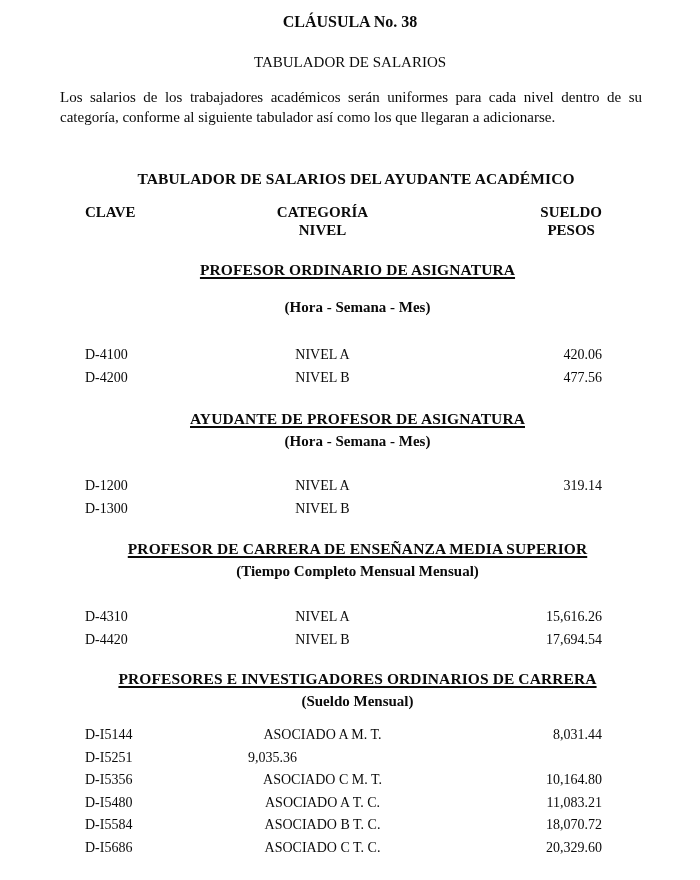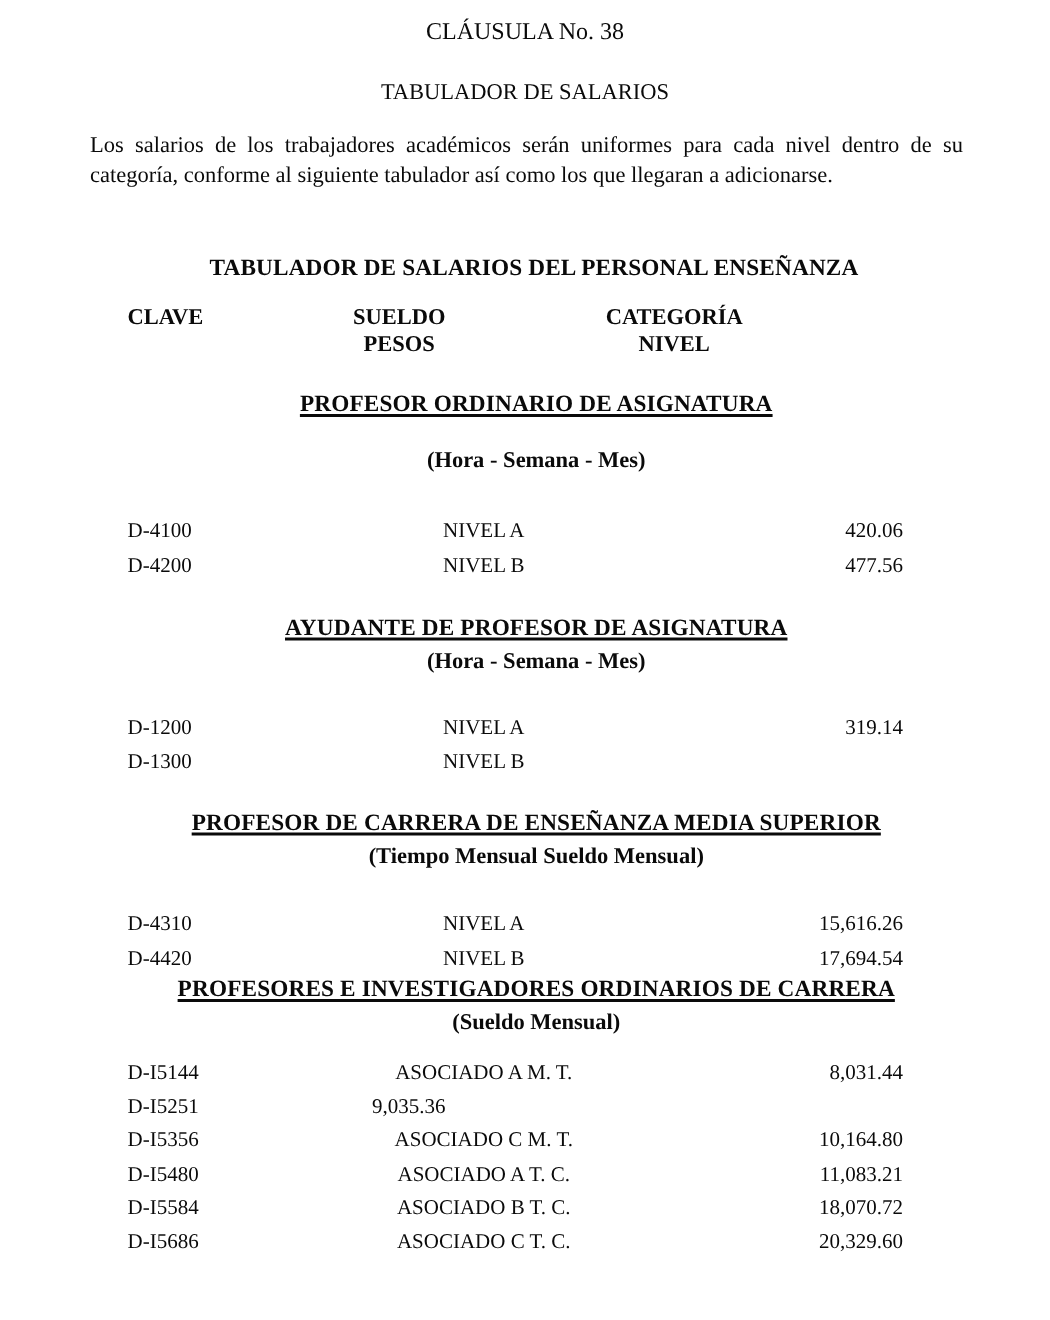--- a/index.html
+++ b/index.html
@@ -7,21 +7,21 @@
   body {
     width: 700px; height: 880px;
     font-family: "Liberation Serif", "DejaVu Serif", serif;
     color: #0a0a0a;
     overflow: hidden;
   }
   .page { position: relative; width: 700px; height: 880px; background: #ffffff; }
 
   .clause-title {
     margin-top: 13px; text-align: center;
-    font-size: 16px; line-height: 18px; font-weight: normal;
+    font-size: 16px; line-height: 18px; font-weight: bold;
   }
   .doc-subtitle {
     margin-top: 22px; text-align: center;
     font-size: 15px; line-height: 18px; font-weight: normal;
   }
   .intro {
     margin: 16px 58px 0 60px;
     font-size: 15px; line-height: 20px;
     text-align: justify;
   }
@@ -62,47 +62,47 @@
   
   .section.s1 .section-heading { margin-top: 22px; }
   .section.s1 .section-subheading { margin-top: 20px; }
   .section.s1 .rows { margin-top: 28px; }
   .section.s2 .section-heading { margin-top: 21px; }
   .section.s2 .section-subheading { margin-top: 5px; }
   .section.s2 .rows { margin-top: 25px; }
   .section.s3 .section-heading { margin-top: 20px; }
   .section.s3 .section-subheading { margin-top: 5px; }
   .section.s3 .rows { margin-top: 26px; }
-  .section.s4 .section-heading { }
+  .section.s4 .section-heading { margin-top: 19px; }
   .section.s4 .section-subheading { margin-top: 5px; }
   .section.s4 .rows { margin-top: 14px; }
 </style>
 </head>
 <body>
 
 <div class="page">
 
   <div class="clause-title">CLÁUSULA No. 38</div>
   <div class="doc-subtitle">TABULADOR DE SALARIOS</div>
   <p class="intro">Los salarios de los trabajadores académicos serán uniformes para cada nivel dentro de su categoría, conforme al siguiente tabulador así como los que llegaran a adicionarse.</p>
 
-  <div class="table-title">TABULADOR DE SALARIOS DEL PERSONAL ENSEÑANZA</div>
+  <div class="table-title">TABULADOR DE SALARIOS DEL AYUDANTE ACADÉMICO</div>
 
   <div class="cols-header">
     <div class="cell clave">CLAVE</div>
+    <div class="cell categoria">
+      <span class="hdr-stack">
+        <span>CATEGORÍA</span><br>
+        <span>NIVEL</span>
+      </span>
+    </div>
     <div class="cell sueldo">
       <span class="hdr-stack">
         <span>SUELDO</span><br>
         <span>PESOS</span>
-      </span>
-    </div>
-    <div class="cell categoria">
-      <span class="hdr-stack">
-        <span>CATEGORÍA</span><br>
-        <span>NIVEL</span>
       </span>
     </div>
   </div>
 
   <div class="section s1">
     <div class="section-heading"><span class="u">PROFESOR ORDINARIO DE ASIGNATURA</span></div>
     <div class="section-subheading">(Hora - Semana - Mes)</div>
     <div class="rows">
       <div class="row">
         <div class="cell clave">D-4100</div>
@@ -128,21 +128,21 @@
       </div>
       <div class="row">
         <div class="cell clave">D-1300</div>
         <div class="cell categoria">NIVEL B</div>
       </div>
     </div>
   </div>
 
   <div class="section s3">
     <div class="section-heading"><span class="u">PROFESOR DE CARRERA DE ENSEÑANZA MEDIA SUPERIOR</span></div>
-    <div class="section-subheading">(Tiempo Mensual Sueldo Mensual)</div>
+    <div class="section-subheading">(Tiempo Completo Mensual Mensual)</div>
     <div class="rows">
       <div class="row">
         <div class="cell clave">D-4310</div>
         <div class="cell categoria">NIVEL A</div>
         <div class="cell sueldo">15,616.26</div>
       </div>
       <div class="row">
         <div class="cell clave">D-4420</div>
         <div class="cell categoria">NIVEL B</div>
         <div class="cell sueldo">17,694.54</div>

